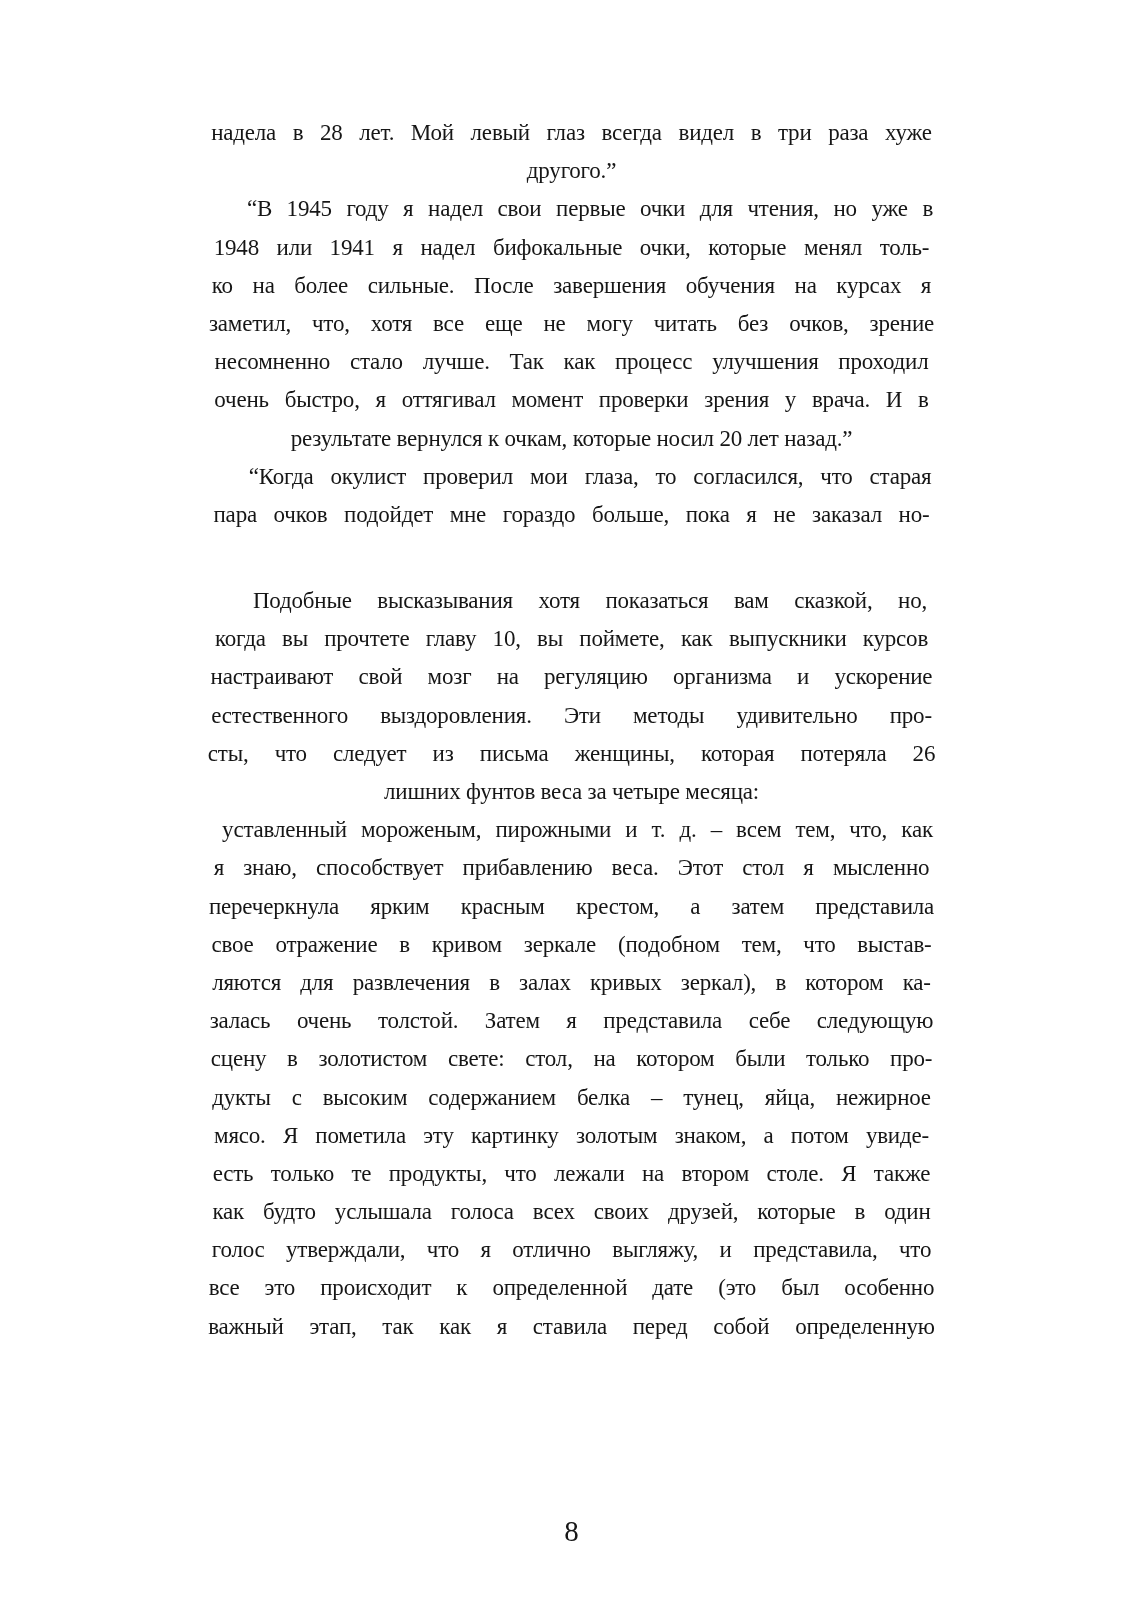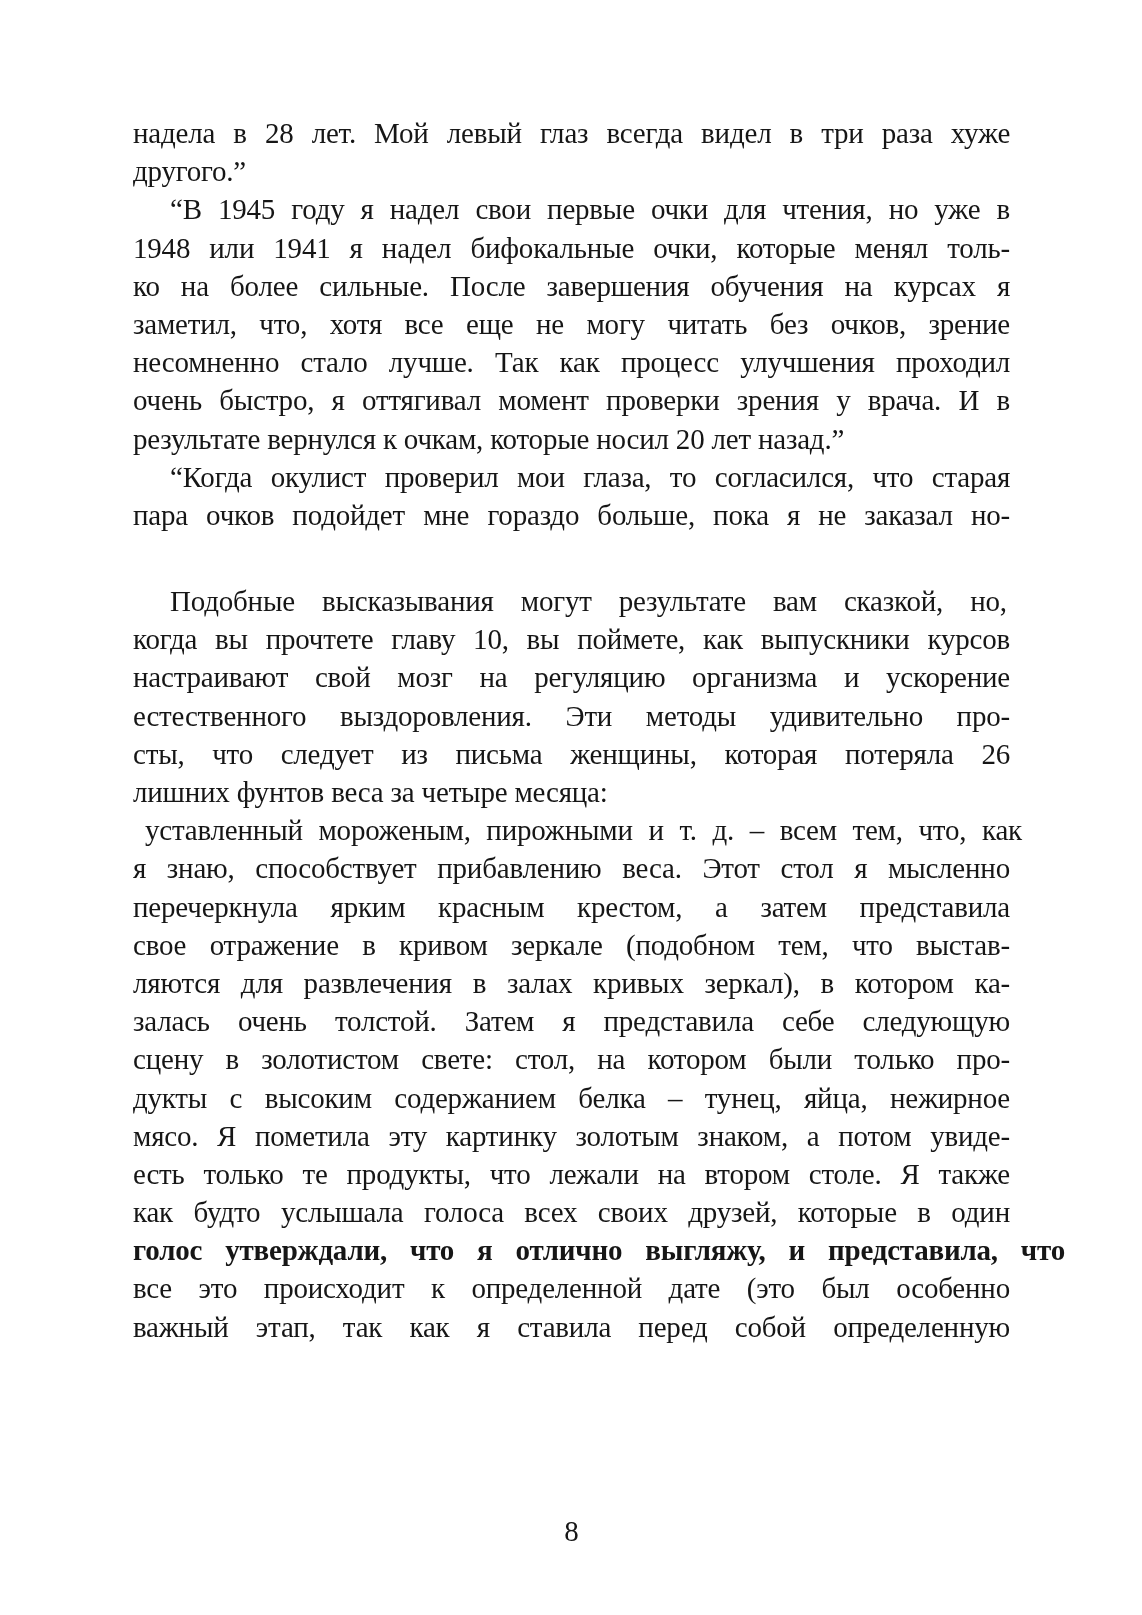--- a/index.html
+++ b/index.html
@@ -9,23 +9,24 @@
     position: relative;
     background: #ffffff;
     font-family: "Liberation Serif", serif;
     color: #161616;
   }
   .text-block {
     position: absolute;
     left: 133px;
     top: 114px;
     width: 877px;
-    font-size: 29px;
+    font-size: 23px;
     line-height: 38.2px;
     letter-spacing: -0.2px;
+    text-align: center;
   }
   .para { margin: 0; }
   .para.gap { margin-top: 48px; }
   .line {
     height: 38.2px;
     white-space: nowrap;
     overflow: visible;
   }
   .line.first > span { margin-left: 37px; }
   .page-number {
@@ -53,38 +54,38 @@
       <div class="line"><span style="word-spacing: 15.44px;">заметил, что, хотя все еще не могу читать без очков, зрение</span></div>
       <div class="line"><span style="word-spacing: 14.25px;">несомненно стало лучше. Так как процесс улучшения проходил</span></div>
       <div class="line"><span style="word-spacing: 10.26px;">очень быстро, я оттягивал момент проверки зрения у врача. И в</span></div>
       <div class="line"><span>результате вернулся к очкам, которые носил 20 лет назад.”</span></div>
     </div>
     <div class="para">
       <div class="line first"><span style="word-spacing: 11.44px;">“Когда окулист проверил мои глаза, то согласился, что старая</span></div>
       <div class="line"><span style="word-spacing: 11.07px;">пара очков подойдет мне гораздо больше, пока я не заказал но-</span></div>
     </div>
     <div class="para gap">
-      <div class="line first"><span style="word-spacing: 20.04px;">Подобные высказывания могут результате вам сказкой, но,</span></div>
+      <div class="line first"><span style="word-spacing: 20.04px;">Подобные высказывания хотя показаться вам сказкой, но,</span></div>
       <div class="line"><span style="word-spacing: 10.78px;">когда вы прочтете главу 10, вы поймете, как выпускники курсов</span></div>
       <div class="line"><span style="word-spacing: 19.71px;">настраивают свой мозг на регуляцию организма и ускорение</span></div>
       <div class="line"><span style="word-spacing: 26.61px;">естественного выздоровления. Эти методы удивительно про-</span></div>
       <div class="line"><span style="word-spacing: 20.65px;">сты, что следует из письма женщины, которая потеряла 26</span></div>
       <div class="line"><span>лишних фунтов веса за четыре месяца:</span></div>
     </div>
     <div class="para">
       <div class="line"><span style="word-spacing: 8.61px; margin-left: 12px;">уставленный мороженым, пирожными и т. д. – всем тем, что, как</span></div>
       <div class="line"><span style="word-spacing: 13.64px;">я знаю, способствует прибавлению веса. Этот стол я мысленно</span></div>
       <div class="line"><span style="word-spacing: 25.67px;">перечеркнула ярким красным крестом, а затем представила</span></div>
       <div class="line"><span style="word-spacing: 16.31px;">свое отражение в кривом зеркале (подобном тем, что выстав-</span></div>
       <div class="line"><span style="word-spacing: 13.69px;">ляются для развлечения в залах кривых зеркал), в котором ка-</span></div>
       <div class="line"><span style="word-spacing: 21.01px;">залась очень толстой. Затем я представила себе следующую</span></div>
       <div class="line"><span style="word-spacing: 15.19px;">сцену в золотистом свете: стол, на котором были только про-</span></div>
       <div class="line"><span style="word-spacing: 15.4px;">дукты с высоким содержанием белка – тунец, яйца, нежирное</span></div>
       <div class="line"><span style="word-spacing: 11.72px;">мясо. Я пометила эту картинку золотым знаком, а потом увиде-</span></div>
       <div class="line"><span style="word-spacing: 11.88px;">есть только те продукты, что лежали на втором столе. Я также</span></div>
       <div class="line"><span style="word-spacing: 13.47px;">как будто услышала голоса всех своих друзей, которые в один</span></div>
-      <div class="line"><span style="word-spacing: 15.91px; font-weight: bold;">голос утверждали, что я отлично выгляжу, и представила, что</span></div>
+      <div class="line"><span style="word-spacing: 15.91px;">голос утверждали, что я отлично выгляжу, и представила, что</span></div>
       <div class="line"><span style="word-spacing: 19.53px;">все это происходит к определенной дате (это был особенно</span></div>
       <div class="line"><span style="word-spacing: 20.22px;">важный этап, так как я ставила перед собой определенную</span></div>
     </div>
   </div>
 
 <div class="page-number">8</div>
 
 </body></html>

